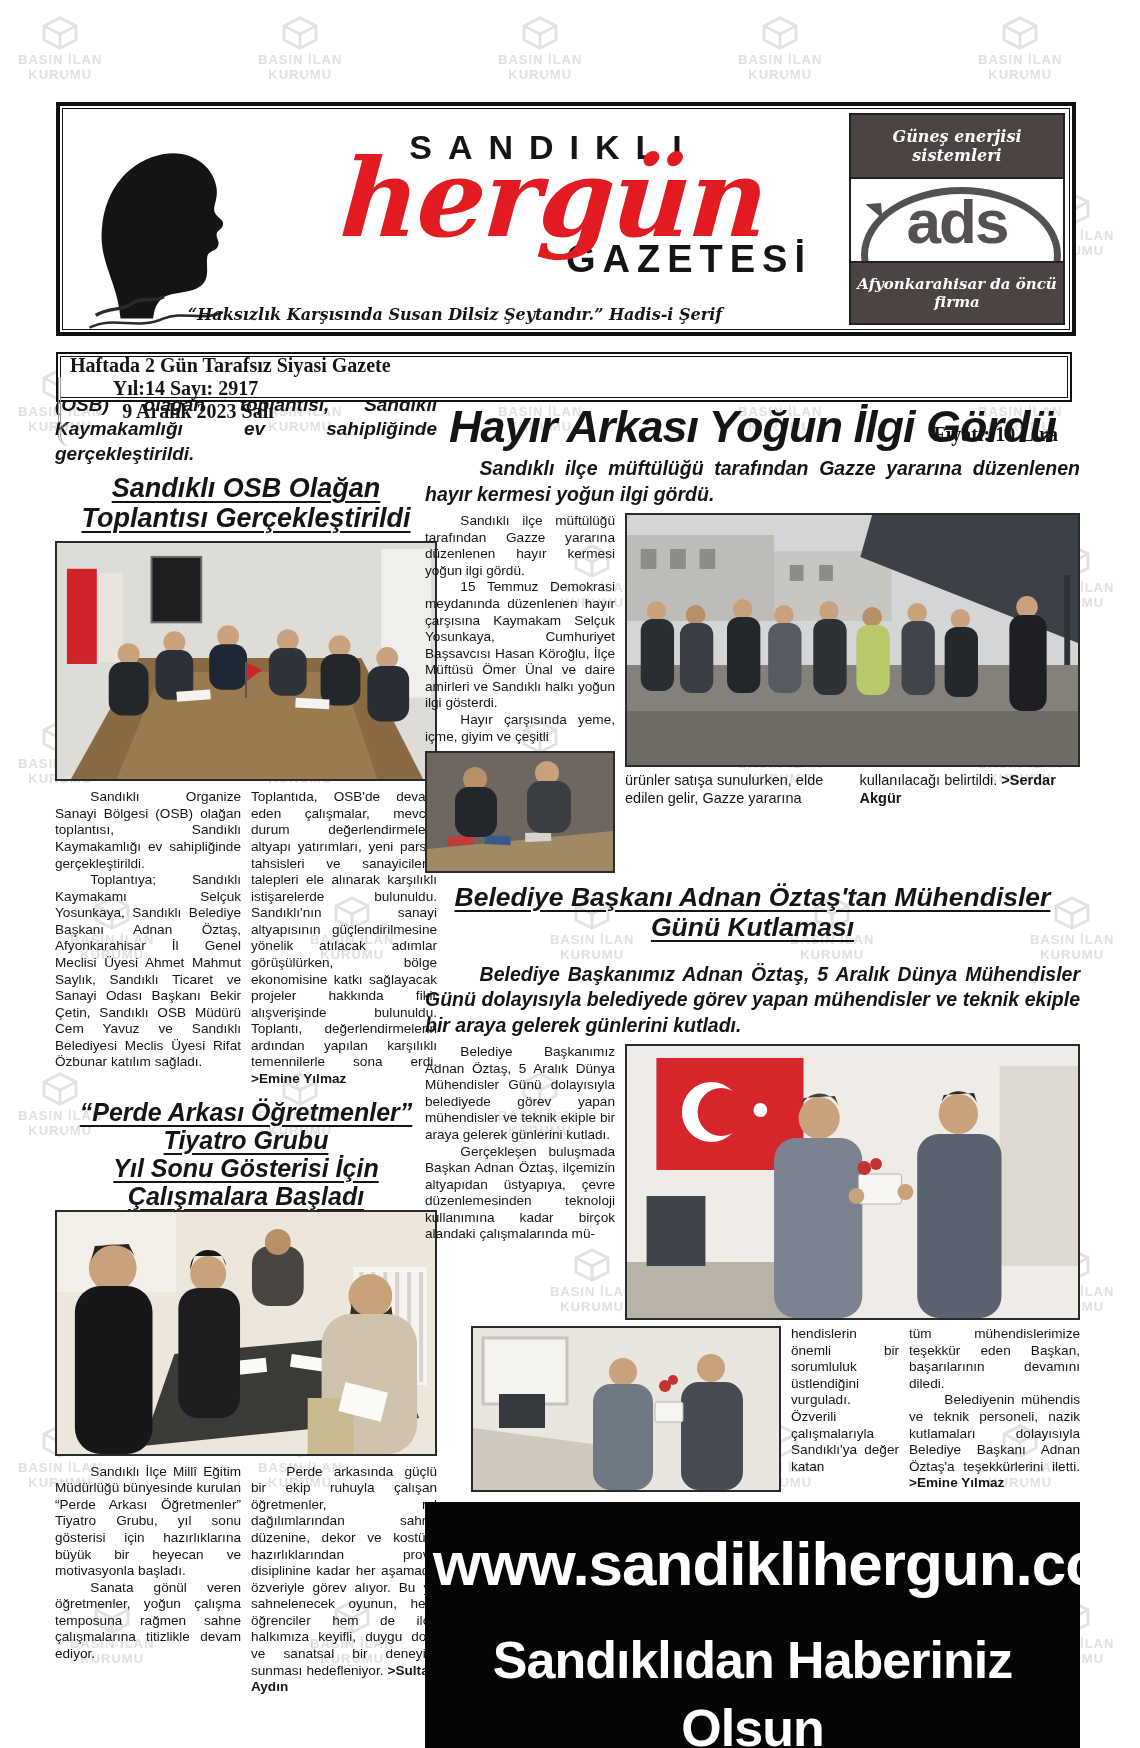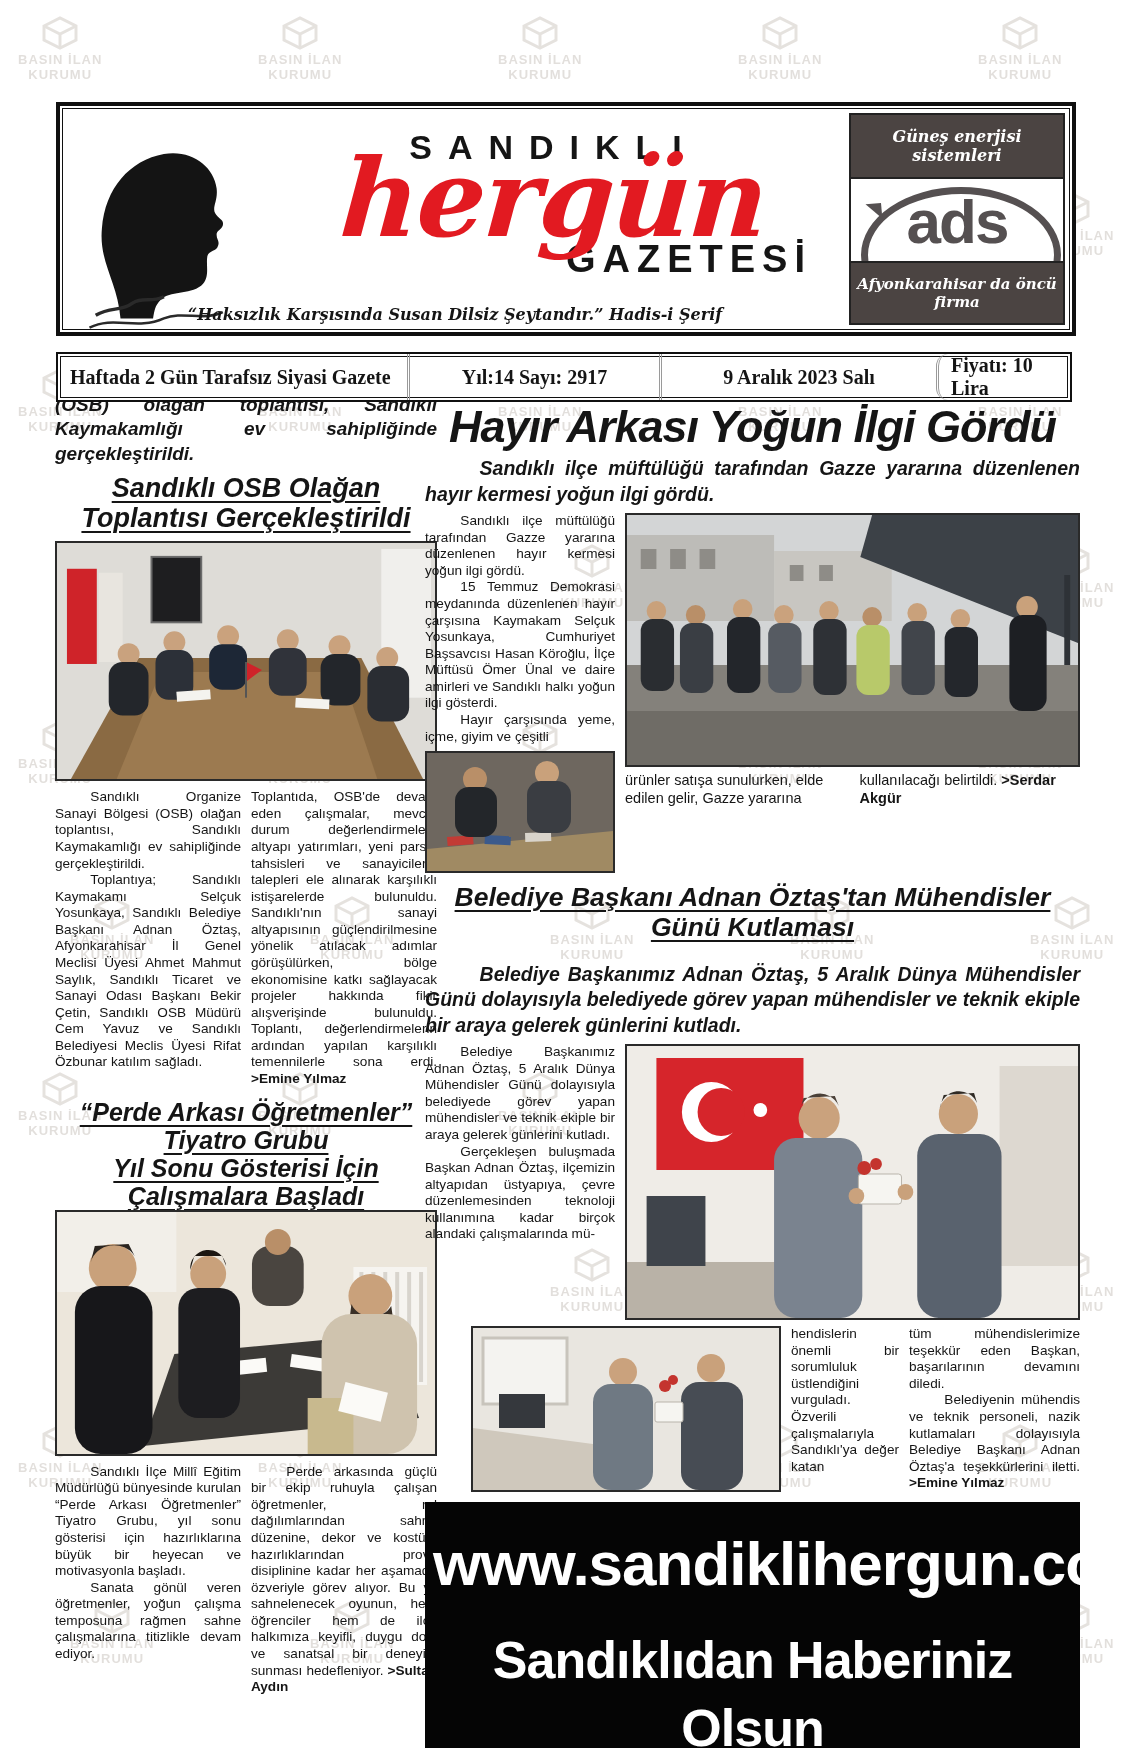--- a/index.html
+++ b/index.html
@@ -33,21 +33,21 @@
   .ad-ellipse{position:absolute;left:10px;top:8px;width:186px;height:122px;border:7px solid #555051;border-radius:50%;}
   .ad-arrow{position:absolute;width:0;height:0;border:11px solid transparent;}
   .ad-arrow.a1{border-bottom-color:#555051;left:2px;top:-2px;transform:rotate(40deg);}
   .ad-arrow.a2{border-top-color:#555051;right:2px;bottom:-2px;transform:rotate(40deg);}
   .ad-logo{position:absolute;left:0;right:0;top:12px;text-align:center;font-weight:bold;font-size:62px;
            letter-spacing:-2px;color:#555051;line-height:1;}
   .ad-sub{position:absolute;left:0;right:0;top:78px;text-align:center;font-family:"DejaVu Serif",serif;
           font-size:23px;color:#3e3938;}
   
   .infobar{position:absolute;left:56px;top:352px;width:1012px;height:46px;z-index:2;display:flex;align-items:stretch;
-           font-family:"Liberation Serif",serif;font-weight:bold;font-size:20px;}
+           font-family:"Liberation Serif",serif;font-weight:bold;font-size:20px;flex-direction:column;}
   .infobar .cell{display:flex;align-items:center;padding:0 12px;}
   .infobar .c1{width:325px;}
   .infobar .c2{width:225px;justify-content:center;border-left:3px double #9a9a9a;}
   .infobar .c3{width:250px;justify-content:center;border-left:3px double #9a9a9a;}
   .infobar .c4{flex:1;justify-content:flex-end;border-left:3px double #9a9a9a;border-radius:12px;}
   
   .left-sec{position:absolute;left:55px;top:368px;width:382px;z-index:1;}
   .right-sec{position:absolute;left:425px;top:402px;width:655px;z-index:1;}
   .intro{font-weight:bold;font-style:italic;font-size:19px;line-height:1.3;text-align:justify;text-indent:2.6em;}
   .headline{font-weight:bold;font-style:italic;text-align:center;line-height:1.12;

